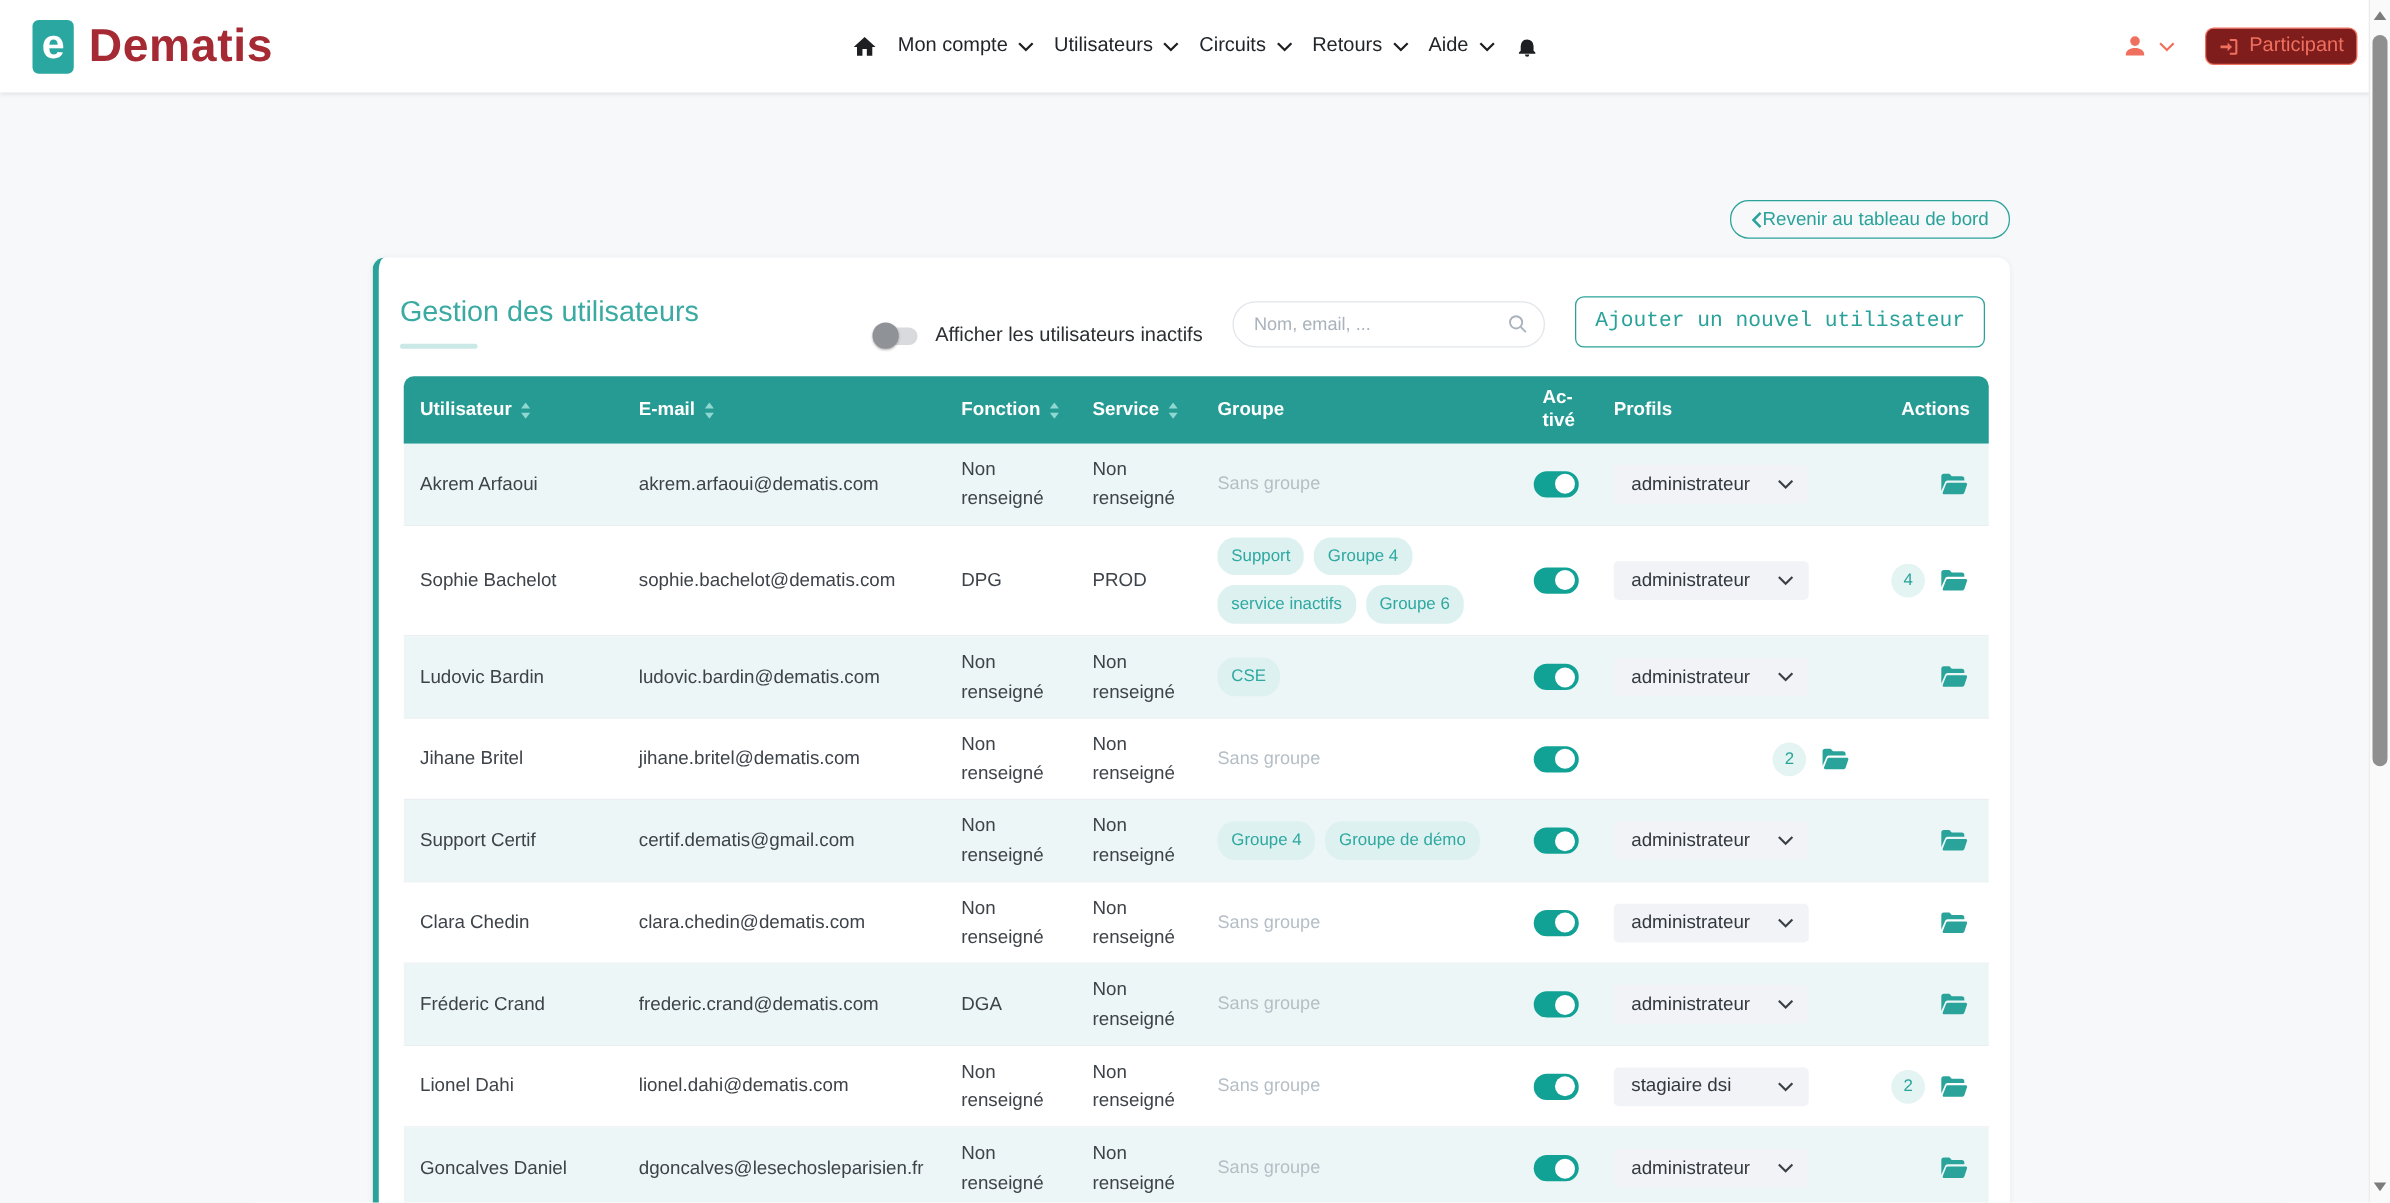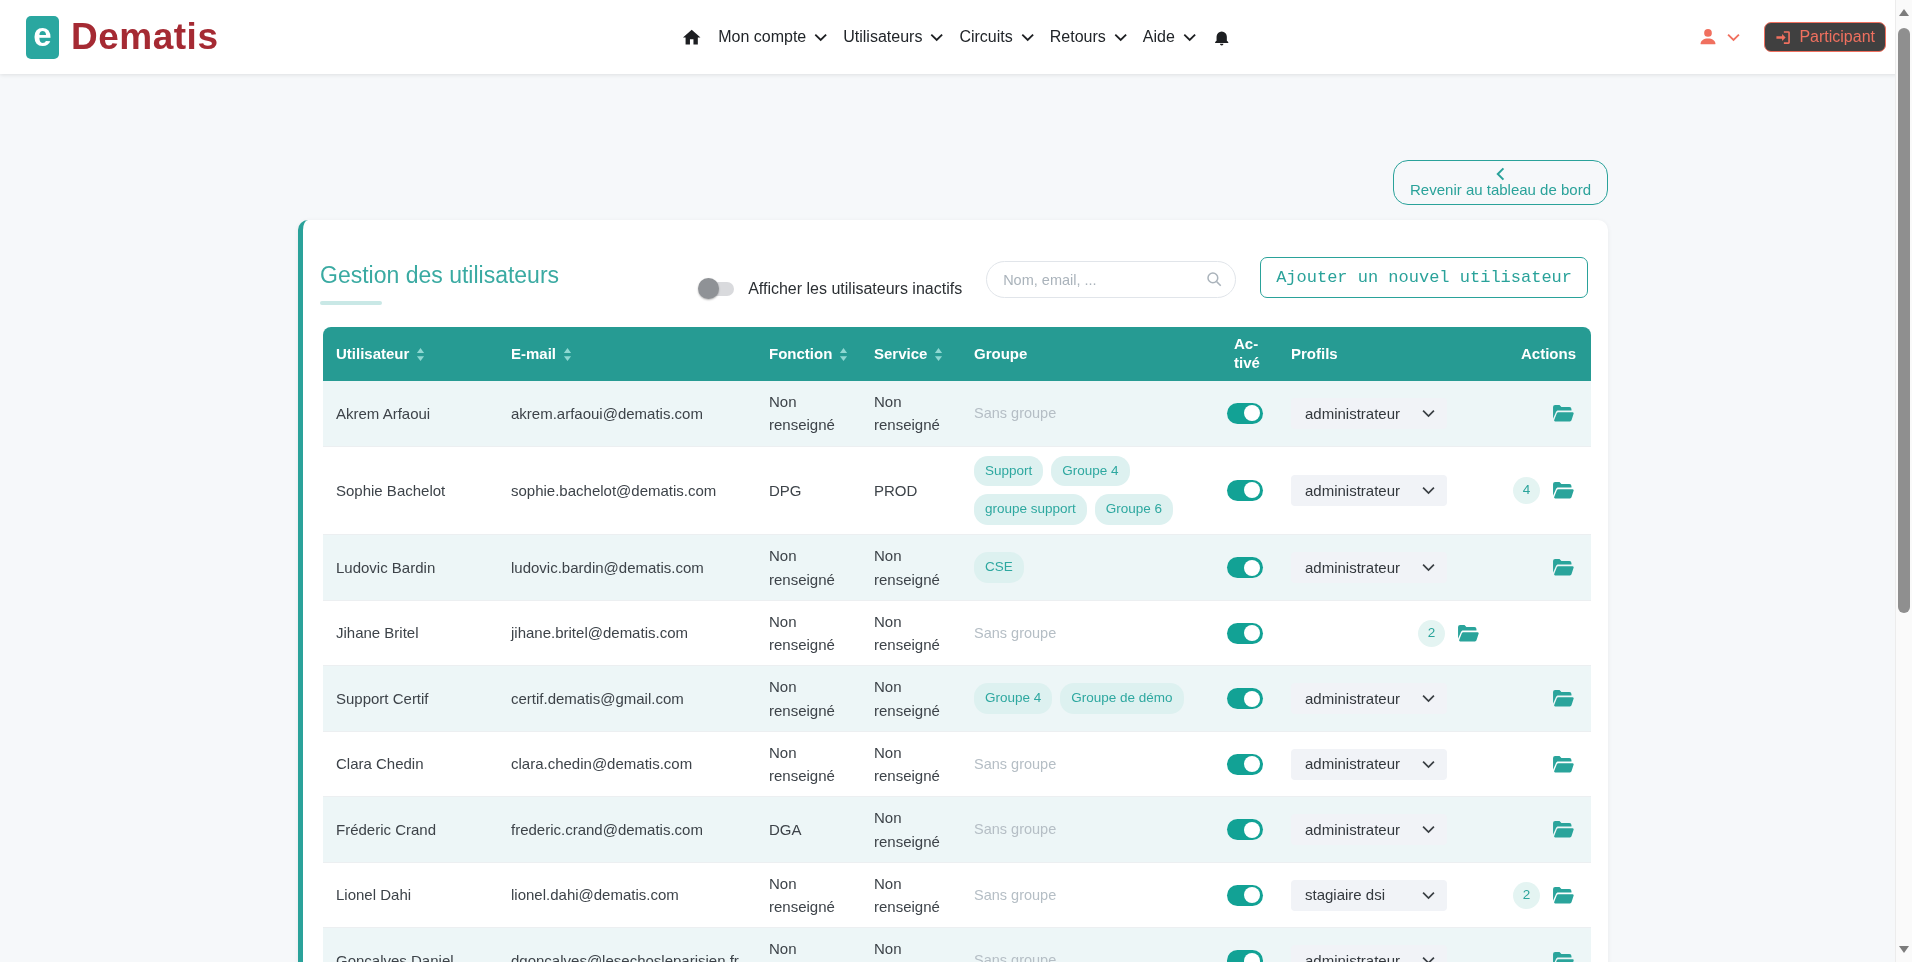--- a/index.html
+++ b/index.html
@@ -33,44 +33,43 @@
   }
   .nav-item { display:flex; align-items:center; gap:8px; cursor:pointer; }
   .nav-item .lbl { font-size:16px; font-weight:500; color:#212529; }
   .icon-btn { display:flex; align-items:center; cursor:pointer; }
   svg.chev { width:13px; height:9px; }
 
   .nav-right { margin-left:auto; display:flex; align-items:center; gap:10px; }
   .user-menu { display:flex; align-items:center; gap:8px; cursor:pointer; margin-right:14px; }
   .participant-btn {
     display:flex; align-items:center; gap:7px;
-    border:1px solid #f0705f; color:#f0705f; background:#404040;
+    border:1px solid #f0705f; color:#f0705f; background:#7f1d1d;
     border-radius:7px; padding:5px 10px; font-size:16px; cursor:pointer;
     font-family:"Liberation Sans", sans-serif;
   }
 
   
   .content { width:1310px; margin-left:298px; position:relative; }
   .back-row { display:flex; justify-content:flex-end; margin-top:86px; margin-bottom:15px; }
   .back-btn {
     display:flex; align-items:center; gap:0;
     border:1px solid #2aa29a; color:#2aa29a; background:transparent;
     border-radius:15px; padding:6px 16px; font-size:15px; cursor:pointer;
     font-family:"Liberation Sans", sans-serif;
-    flex-direction:column;
   }
 
   .card {
     background:#fff; border-left:5px solid #2aa29a; border-radius:10px;
     box-shadow:0 1px 5px rgba(0,0,0,.06);
     padding:26px 20px 40px 17px;
     min-height:800px;
   }
   .card-head { display:flex; align-items:center; margin-bottom:22px; padding-top:4px; }
-  .page-title { color:#3aaaa2; font-size:23px; font-weight:400;margin-top:12px; }
+  .page-title { color:#3aaaa2; font-size:23px; font-weight:400; }
   .title-underline { width:62px; height:4px; background:#c9e8e6; border-radius:2px; margin-top:12px; }
 
   .head-controls { margin-left:auto; display:flex; align-items:flex-end; gap:24px; }
   .toggle-wrap { display:flex; align-items:center; gap:14px; }
   .m-switch { position:relative; width:34px; height:14px; background:#d9dadd; border-radius:7px; cursor:pointer; }
   .m-switch .knob {
     position:absolute; left:-2px; top:-4px; width:21px; height:21px; border-radius:50%;
     background:#8f9296; box-shadow:0 1px 2px rgba(0,0,0,.3);
   }
   .toggle-label { font-size:16px; color:#2b2f33; }
@@ -341,21 +340,21 @@
     </div>
   </div>
           <div class="grid-row tr">
     <div class="td c-name">Sophie Bachelot</div>
     <div class="td c-email">sophie.bachelot@dematis.com</div>
     <div class="td c-fonction">DPG</div>
     <div class="td c-service">PROD</div>
     <div class="td c-groupe">
               <span class="pill">Support</span>
               <span class="pill">Groupe 4</span>
-              <span class="pill">groupe support</span>
+              <span class="pill">service inactifs</span>
               <span class="pill">Groupe 6</span>
             </div>
     <div class="td c-activ">
       <span class="pill-switch">
                 <span class="knob"></span>
               </span>
     </div>
     <div class="td c-profil">
       <div class="profil-select">
         <span>administrateur</span>

